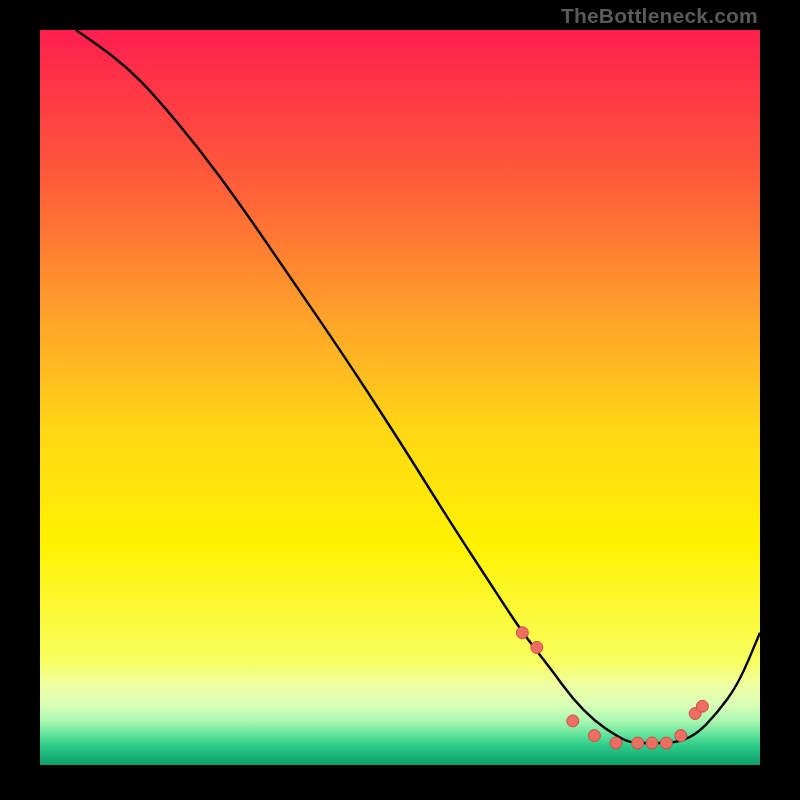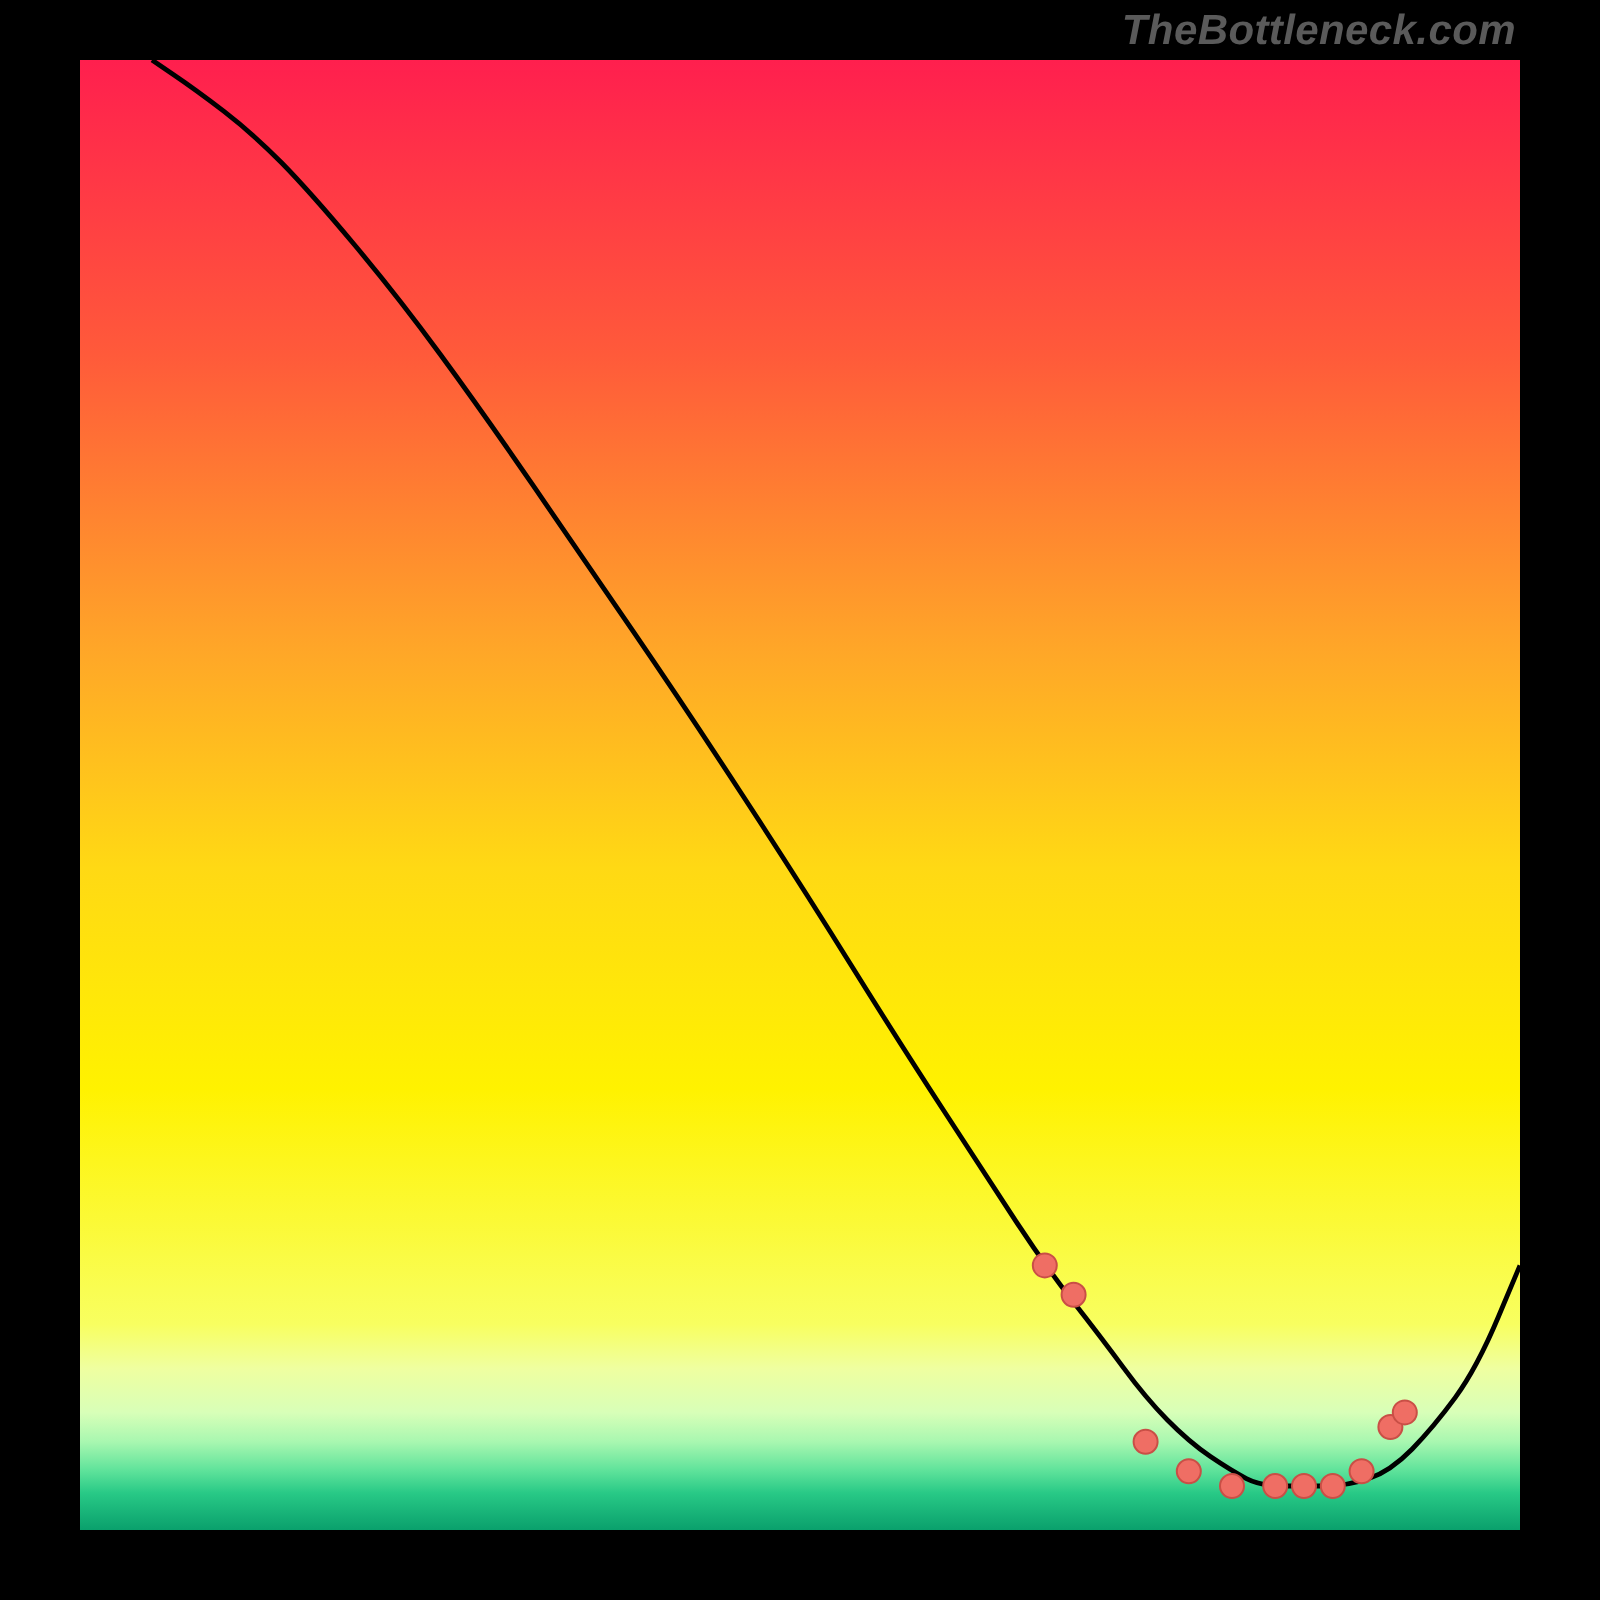--- a/index.html
+++ b/index.html
@@ -10,21 +10,20 @@
     background: #000;
     overflow: hidden;
   }
   .frame {
     position: absolute;
     left: 0;
     top: 0;
     width: 800px;
     height: 800px;
     background: #000;
-    font-style: italic;
   }
   .plot {
     position: absolute;
     left: 40px;
     top: 30px;
     width: 720px;
     height: 735px;
     overflow: hidden;
   }
   .gradient {

